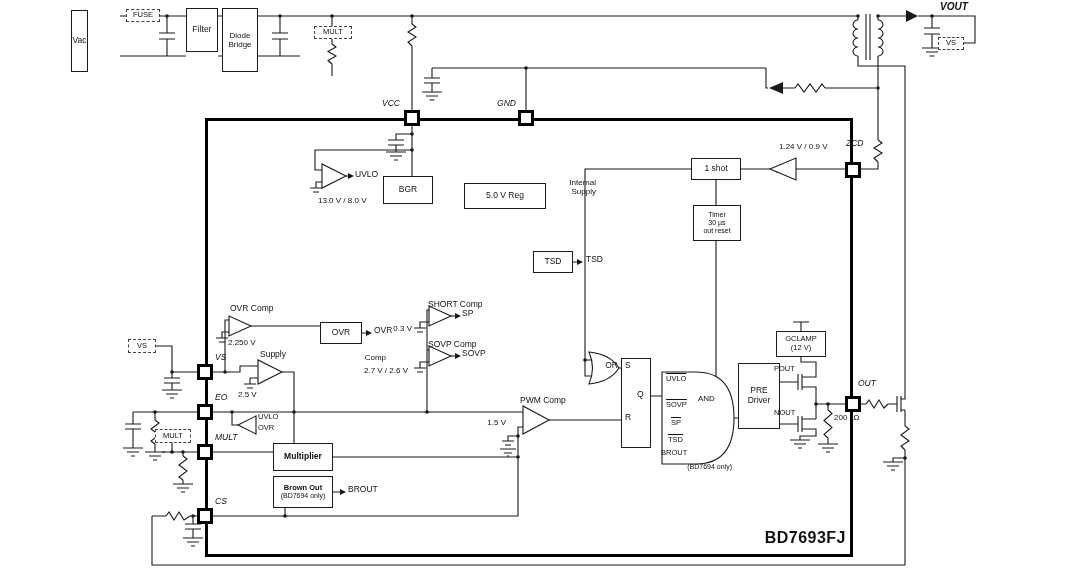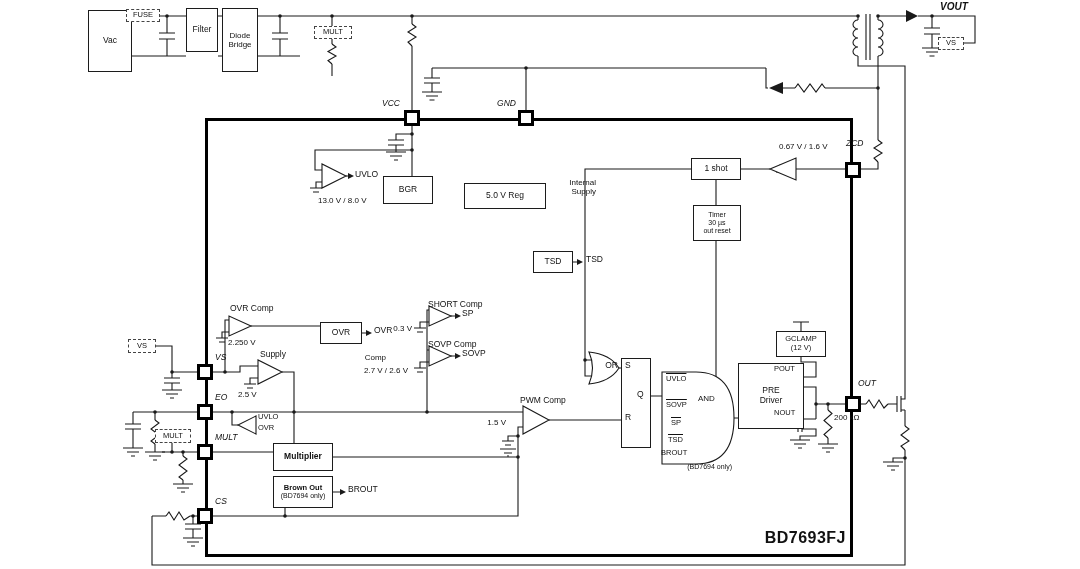--- a/index.html
+++ b/index.html
@@ -176,21 +176,21 @@
       <circle cx="518" cy="457" r="1.8"></circle>
         <circle cx="585" cy="360" r="1.8"></circle>
       <circle cx="816" cy="404" r="1.8"></circle>
         <circle cx="828" cy="404" r="1.8"></circle>
       <circle cx="905" cy="458" r="1.8"></circle>
     </g>
   </svg>
 
   <div id="ic" style="left:205px;top:118px;width:648px;height:439px"></div>
 
-  <div class="box" style="left:88px;top:10px;width:44px;height:62px">
+  <div class="box" style="left:71px;top:10px;width:17px;height:62px">
       <span>Vac</span>
     </div>
   <div class="box dashed" style="left:126px;top:9px;width:34px;height:13px">
       <span>FUSE</span>
     </div>
   <div class="box" style="left:186px;top:8px;width:32px;height:44px">
       <span>Filter</span>
     </div>
   <div class="box t8" style="left:222px;top:8px;width:36px;height:64px">
     <span>Diode</span>
@@ -229,21 +229,21 @@
   <div class="box" style="left:320px;top:322px;width:42px;height:22px">
       <span>OVR</span>
     </div>
   <div class="box b" style="left:273px;top:443px;width:60px;height:28px">
       <span>Multiplier</span>
     </div>
   <div class="box" style="left:273px;top:476px;width:60px;height:32px">
     <span class="t75 b">Brown Out</span>
     <span class="t7">(BD7694 only)</span>
   </div>
-  <div class="box" style="left:738px;top:363px;width:66px;height:66px">
+  <div class="box" style="left:738px;top:363px;width:42px;height:66px">
     <span>PRE</span>
     <span>Driver</span>
   </div>
   <div class="box t75" style="left:776px;top:331px;width:50px;height:26px">
     <span>GCLAMP</span>
     <span>(12 V)</span>
   </div>
   <div class="box" style="left:621px;top:358px;width:30px;height:90px"></div>
 
   <div class="pin" style="left:404px;top:110px"></div>
@@ -265,21 +265,21 @@
   <div class="lbl it" style="left:215px;top:433px;width:38px">MULT</div>
   <div class="lbl it" style="left:215px;top:497px;width:22px">CS</div>
 
   <div class="lbl" style="left:355px;top:170px;width:36px">UVLO</div>
   <div class="lbl t8" style="left:318px;top:197px;width:84px">13.0 V / 8.0 V</div>
   <div class="lbl c" style="left:538px;top:179px;width:58px;font-size:8px">
     <div>Internal</div>
     <div>Supply</div>
   </div>
   <div class="lbl" style="left:586px;top:255px;width:30px">TSD</div>
-  <div class="lbl t8" style="left:779px;top:143px;width:80px">0.67 V / 1.6 V</div>
+  <div class="lbl t8" style="left:779px;top:143px;width:80px">1.24 V / 0.9 V</div>
 
   <div class="lbl" style="left:230px;top:304px;width:64px">OVR Comp</div>
   <div class="lbl t8" style="left:228px;top:339px;width:48px">2.250 V</div>
   <div class="lbl" style="left:374px;top:326px;width:30px">OVR</div>
 
   <div class="lbl" style="left:428px;top:300px;width:70px">SHORT Comp</div>
   <div class="lbl" style="left:462px;top:309px;width:24px">SP</div>
   <div class="lbl t8 r" style="left:384px;top:325px;width:28px">0.3 V</div>
 
   <div class="lbl" style="left:428px;top:340px;width:68px">SOVP Comp</div>

